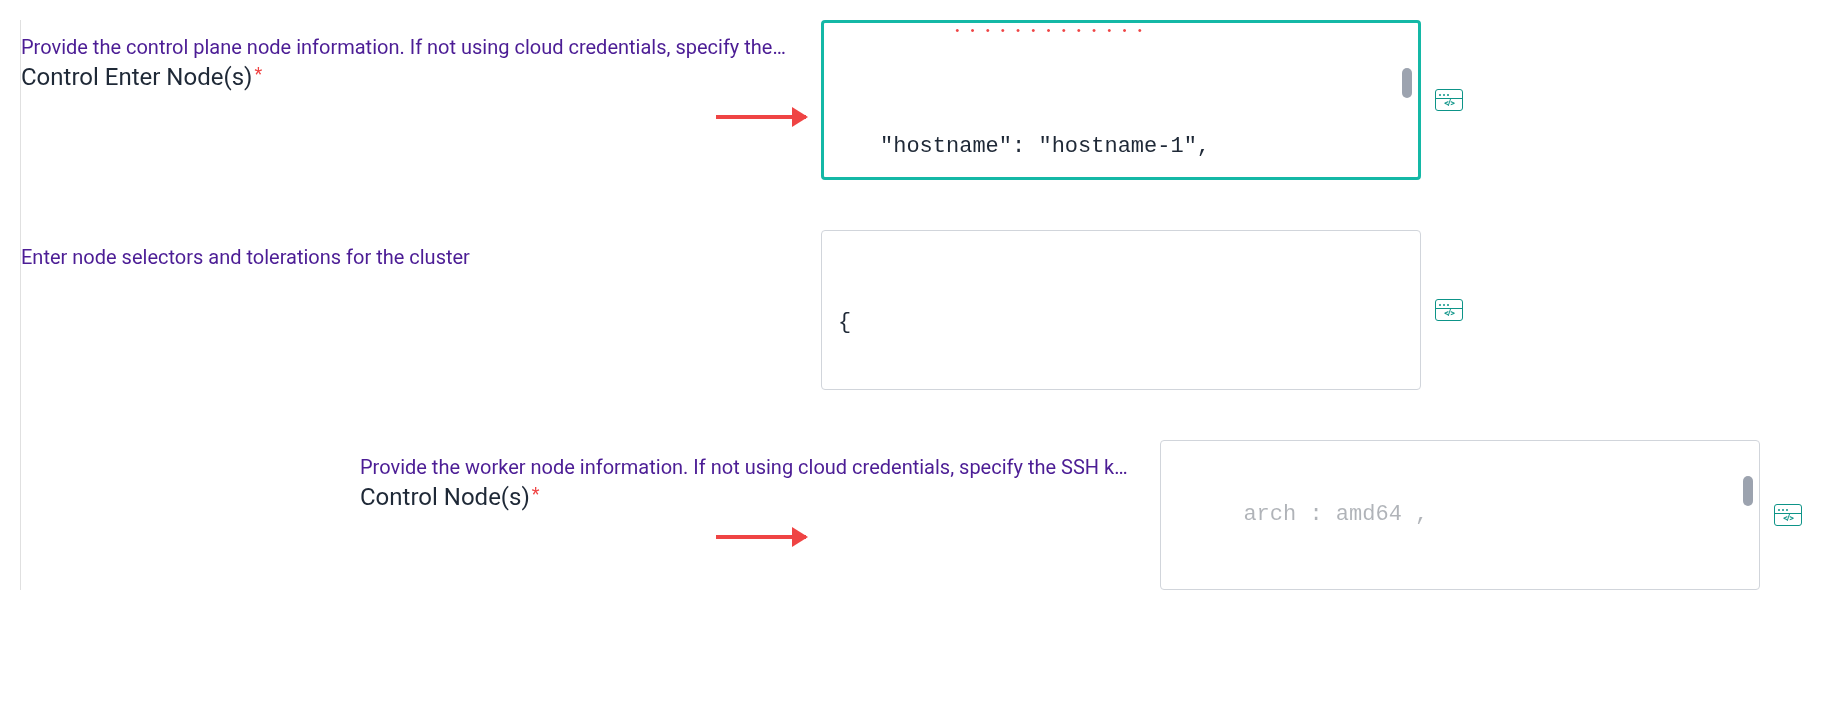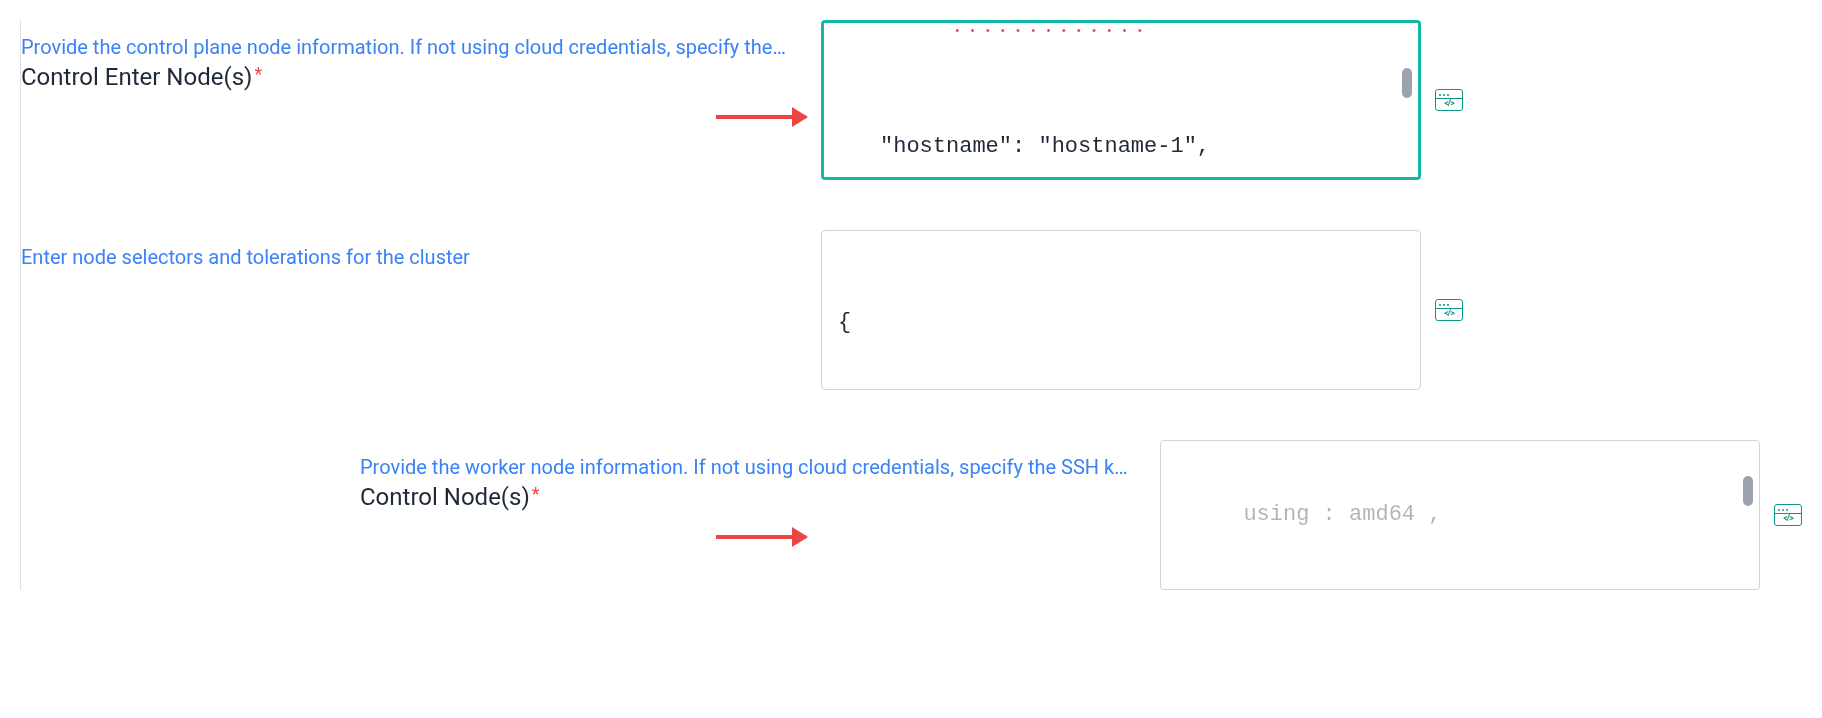--- a/index.html
+++ b/index.html
@@ -18,21 +18,21 @@
       align-items: flex-start;
       margin-bottom: 50px;
       position: relative;
     }
     .field-left {
       width: 800px;
       padding-top: 15px;
     }
     .field-description {
       font-size: 20px;
-      color: #3b82f6;
+      color: #4c1d95;
       white-space: nowrap;
       overflow: hidden;
       text-overflow: ellipsis;
       margin-bottom: 4px;
     }
     .field-label {
       font-size: 24px;
       color: #1f2937;
       font-weight: 400;
     }
@@ -189,21 +189,21 @@
   <div class="field-row" style="margin-bottom:0;justify-content:flex-end;">
     <div class="field-left">
       <div class="field-description">Provide the worker node information. If not using cloud credentials, specify the SSH k…</div>
       <div class="field-label">
         <span>Control Node(s)</span><span class="required-asterisk">*</span>
       </div>
     </div>
     <div class="arrow" style="left:695px; top:95px;"></div>
     <div class="field-right">
       <div class="code-box" style="height:150px;">
-        <span class="partial-top"><span class="indent" style="opacity:0.35;">  using : amd64 ,</span></span>
+        <span class="partial-top"><span class="indent" style="opacity:0.35;">  arch : amd64 ,</span></span>
         
         
         
         
         <div class="scroll-thumb" style="top:35px;"></div>
       </div>
       <div class="code-icon">
         <div class="top-bar">
             <div class="dot"></div>
             <div class="dot"></div>

